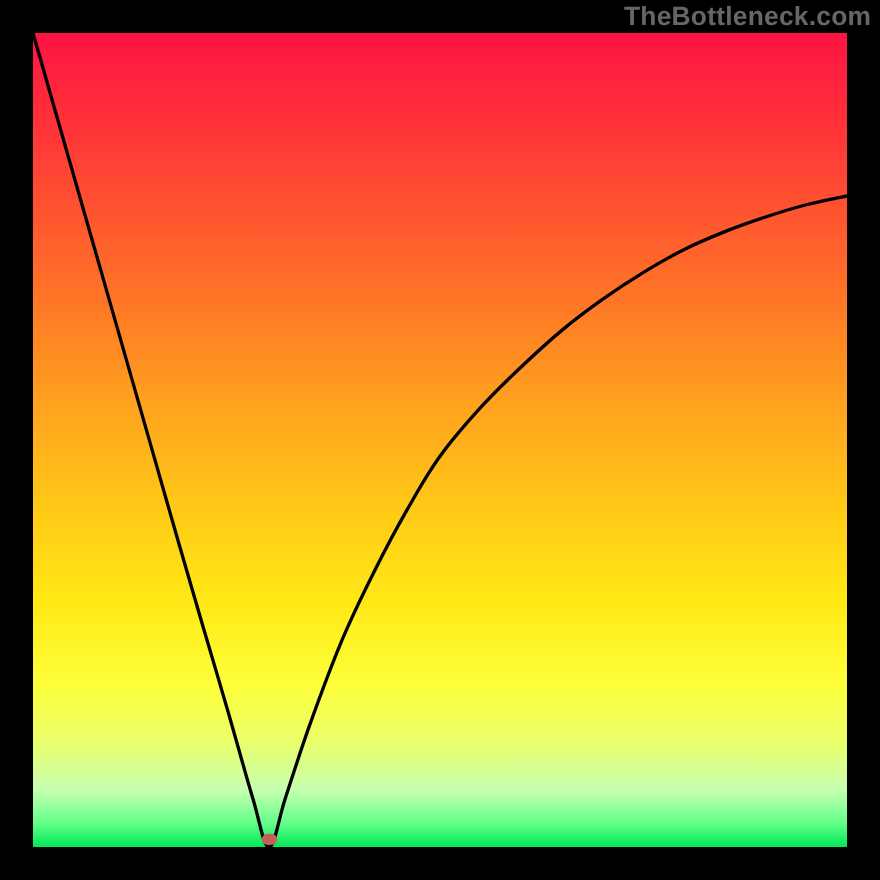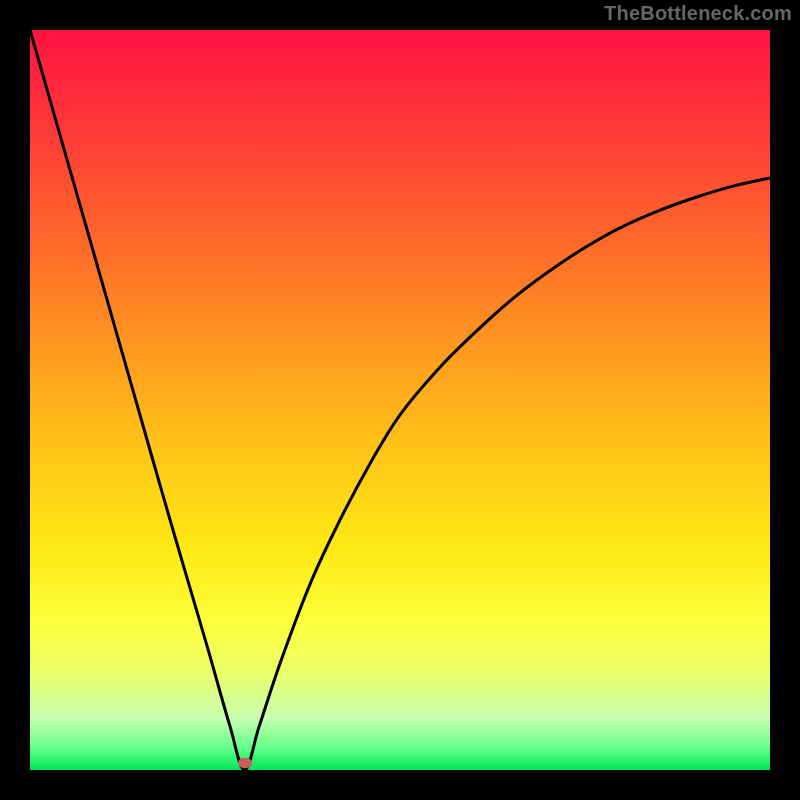--- a/index.html
+++ b/index.html
@@ -15,21 +15,21 @@
     position: relative;
     width: 800px;
     height: 800px;
     background: #000;
   }
   .watermark {
     position: absolute;
     top: 2px;
     right: 8px;
     color: #666666;
-    font-size: 20px;
+    font-size: 24px;
     font-weight: bold;
     z-index: 10;
     letter-spacing: 0.2px;
   }
   .plot-area {
     position: absolute;
     left: 30px;
     top: 30px;
     width: 740px;
     height: 740px;

